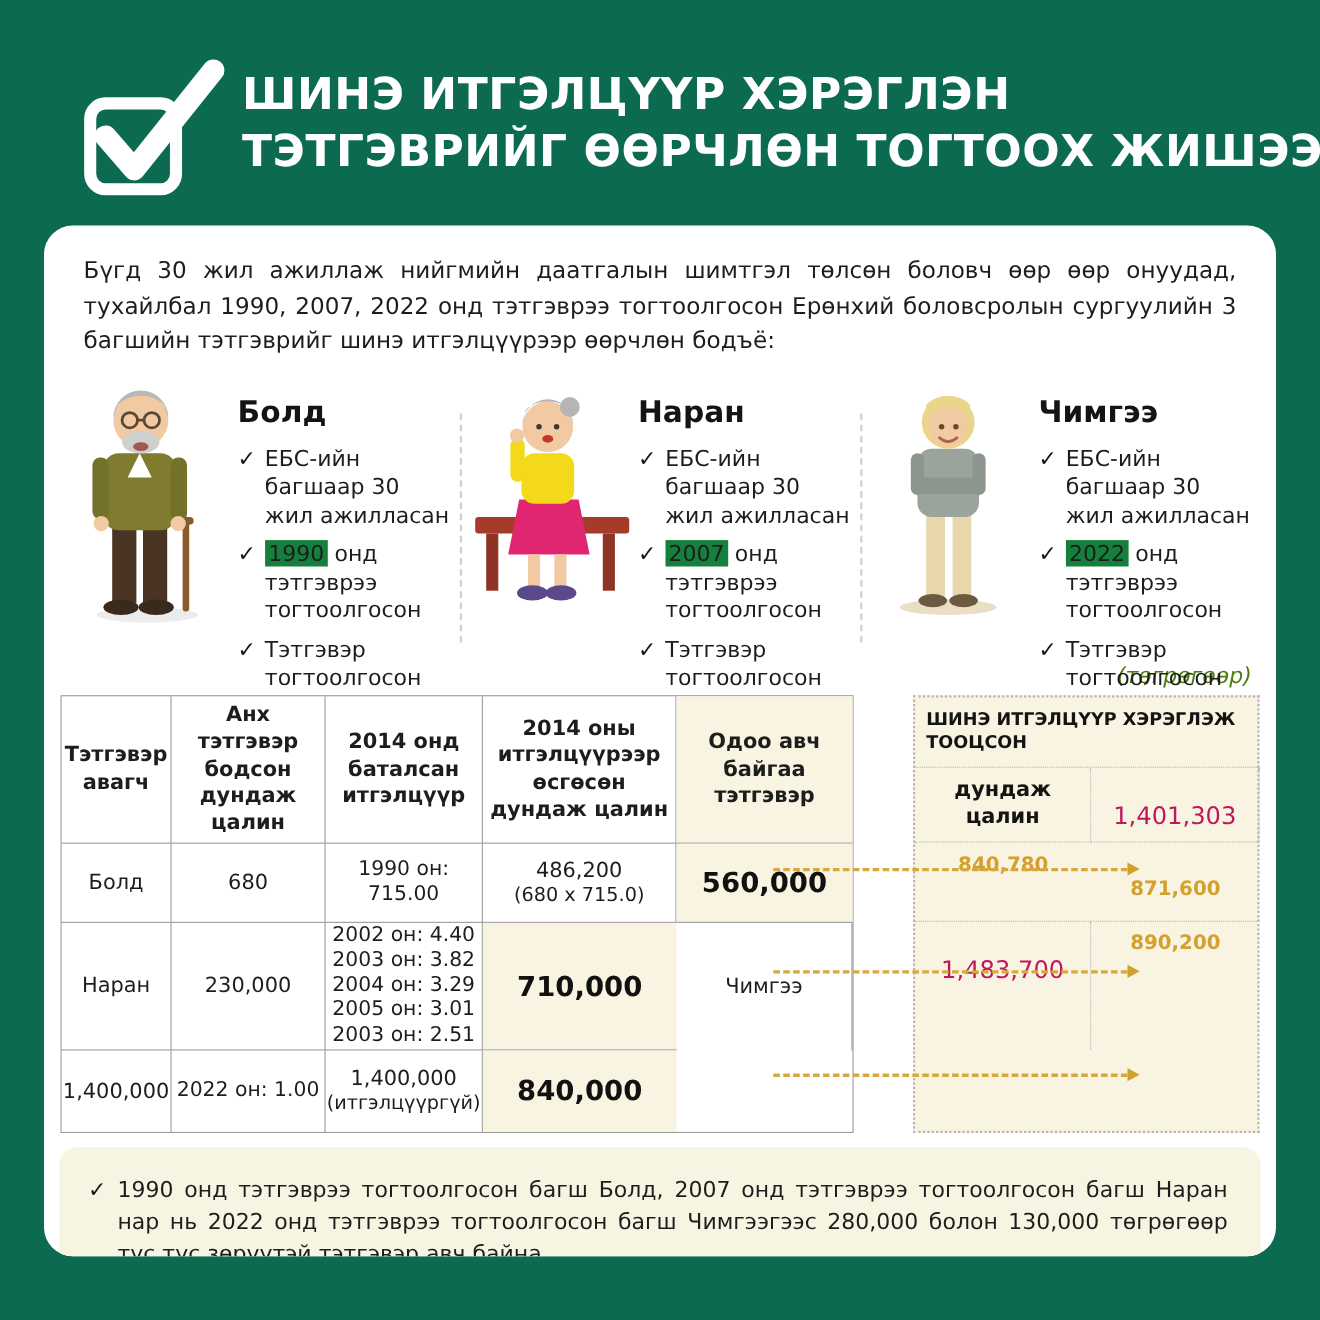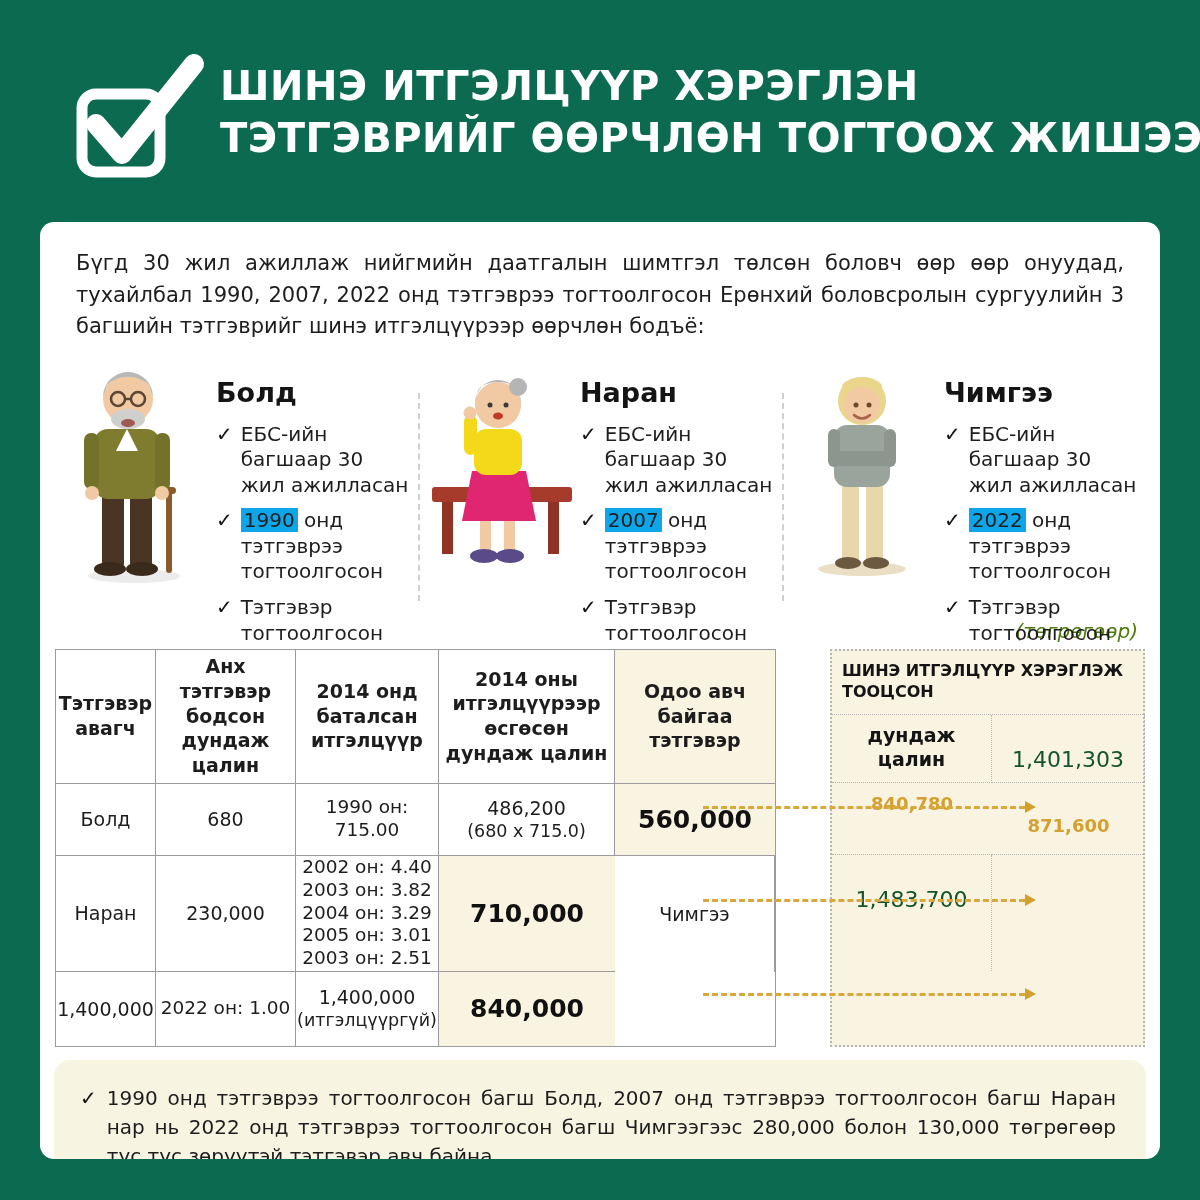--- a/index.html
+++ b/index.html
@@ -11,41 +11,41 @@
     overflow:hidden;
     color:#1f1f1f;
   }
   
   .header { position:absolute; top:42px; left:62px; right:40px; display:flex; align-items:flex-start; }
   .check-logo { width:150px; height:150px; flex:0 0 150px; }
   .titles { margin-left:8px; margin-top:18px; }
   .title-line { color:#ffffff; font-weight:bold; font-size:40px; line-height:1.3; letter-spacing:0.5px; white-space:nowrap; }
   
   .card {
-    position:absolute; left:40px; right:40px; top:222px; height:937px;
-    background:#ffffff; border-radius:14px; overflow:hidden;
+    position:absolute; left:40px; right:40px; top:205px; height:937px;
+    background:#ffffff; border-radius:26px; overflow:hidden;
   }
   .intro {
     padding:26px 36px 0 36px;
     font-size:21px; line-height:1.5; text-align:justify; color:#1d1d1d;
   }
   
   .profiles { display:flex; margin-top:16px; height:258px; padding:0 14px; }
   .profile { flex:1; display:flex; padding:4px 6px 0 8px; position:relative; }
   .profile + .profile::before {
     content:""; position:absolute; left:0; top:34px; bottom:16px;
     border-left:2px dashed #cfcfcf;
   }
   .profile-art { flex:0 0 150px; display:flex; justify-content:center; }
   .profile-art svg { width:150px; height:225px; }
   .profile-body { flex:1; padding-left:4px; }
   .profile-name { font-size:27px; font-weight:bold; margin:14px 0 14px 0; color:#141414; }
   .bullet { display:flex; font-size:20px; line-height:1.28; margin-bottom:10px; color:#1d1d1d; }
   .bullet .chk { font-weight:bold; margin-right:8px; color:#141414; }
-  .hl { background:#0ea5e9; padding:0 3px; }
+  .hl { background:#15803d; padding:0 3px; }
   
   .currency-note { text-align:right; padding-right:22px; font-style:italic; font-size:20px; color:#4d7c0f; margin-top:2px; }
   
   .table-section { position:relative; margin:6px 0 0 15px; height:398px; }
   .mtable {
     position:absolute; left:0; top:0;
     display:grid;
     grid-template-columns:100px 140px 143px 176px 160px;
     grid-template-rows:134px 72px 116px 74px;
     border:1px solid #9b9b9b;
@@ -76,21 +76,21 @@
     grid-column:1 / span 2;
     display:flex; align-items:center; justify-content:center; text-align:left;
     font-weight:bold; font-size:16px; line-height:1.3; color:#141414;
     border-bottom:1px dotted #b5b5b5; padding:0 10px;
   }
   .pcell { border-right:1px dotted #b5b5b5; border-bottom:1px dotted #b5b5b5;
     display:flex; justify-content:center; text-align:center; padding:0 4px; }
   .pcell.col2 { border-right:none; }
   .pcell.bottom { border-bottom:none; }
   .psub { align-items:center; font-weight:bold; font-size:19px; line-height:1.25; color:#141414; }
-  .psalary { align-items:flex-start; font-size:22px; color:#14532d; }
+  .psalary { align-items:flex-start; font-size:22px; color:#be185d; }
   .ppension { align-items:flex-start; font-size:18px; font-weight:bold; color:#d4a02f; }
   .pt-r1s { padding-top:32px; } .pt-r1p { padding-top:10px; }
   .pt-r2s { padding-top:54px; } .pt-r2p { padding-top:32px; }
   .pt-r3s { padding-top:32px; } .pt-r3p { padding-top:9px; }
   
   .arrow { position:absolute; left:648px; width:322px; height:0; border-top:3px dashed #d7a93d; }
   .arrow::after {
     content:""; position:absolute; right:-11px; top:-8px;
     border-top:6.5px solid transparent; border-bottom:6.5px solid transparent;
     border-left:11px solid #d0a12f;
@@ -298,20 +298,21 @@
     <div class="panel">
       <div class="panel-title">ШИНЭ ИТГЭЛЦҮҮР ХЭРЭГЛЭЖ ТООЦСОН</div>
       <div class="pcell psub">дундаж цалин</div>
 
       <div class="pcell psalary pt-r1s">1,401,303</div>
       <div class="pcell ppension col2 pt-r1p">840,780</div>
 
       <div class="pcell ppension col2 pt-r2p">871,600</div>
 
       <div class="pcell psalary bottom pt-r3s">1,483,700</div>
+      <div class="pcell ppension col2 bottom pt-r3p">890,200</div>
     </div>
 
     <div class="arrow a1"></div>
     <div class="arrow a2"></div>
     <div class="arrow a3"></div>
   </div>
 
   <div class="notes">
     <div class="note">
       <span class="chk">✓</span>

